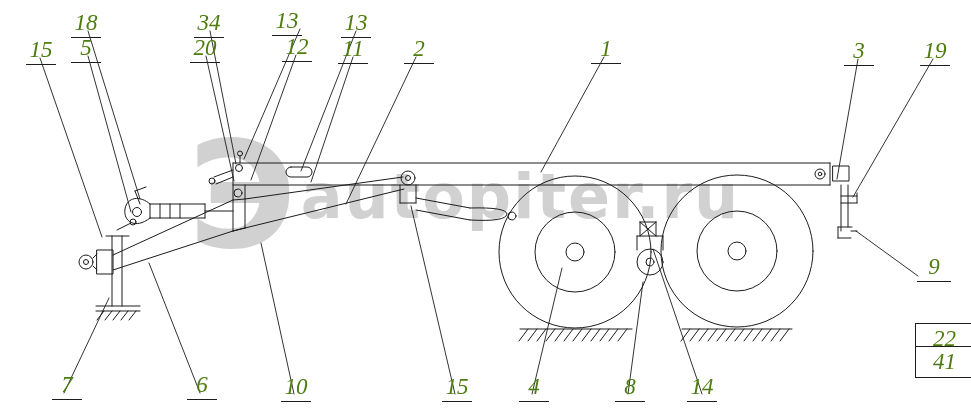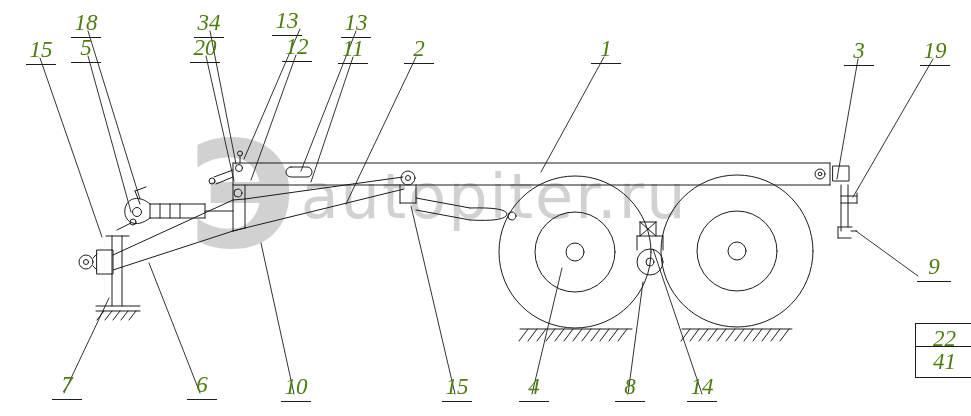--- a/index.html
+++ b/index.html
@@ -15,21 +15,21 @@
   
   .watermark {
     position:absolute; left:188px; top:122px;
     display:flex; align-items:center;
     color:#c6c6c6; opacity:.8;
     user-select:none; pointer-events:none;
     font-family:"DejaVu Sans", sans-serif;
     white-space:nowrap;
   }
   .wm-logo { font-size:148px; font-weight:bold; line-height:1; letter-spacing:0; }
-  .wm-text { font-size:62px; font-weight:normal; letter-spacing:2px; margin-left:4px; }
+  .wm-text { font-size:62px; font-weight:bold; letter-spacing:2px; margin-left:4px; }
 
   svg.drawing { position:absolute; inset:0; display:block; }
 
   
   .callout {
     position:absolute;
     width:30px;
     font-style:italic;
     font-size:23px;
     line-height:1;

